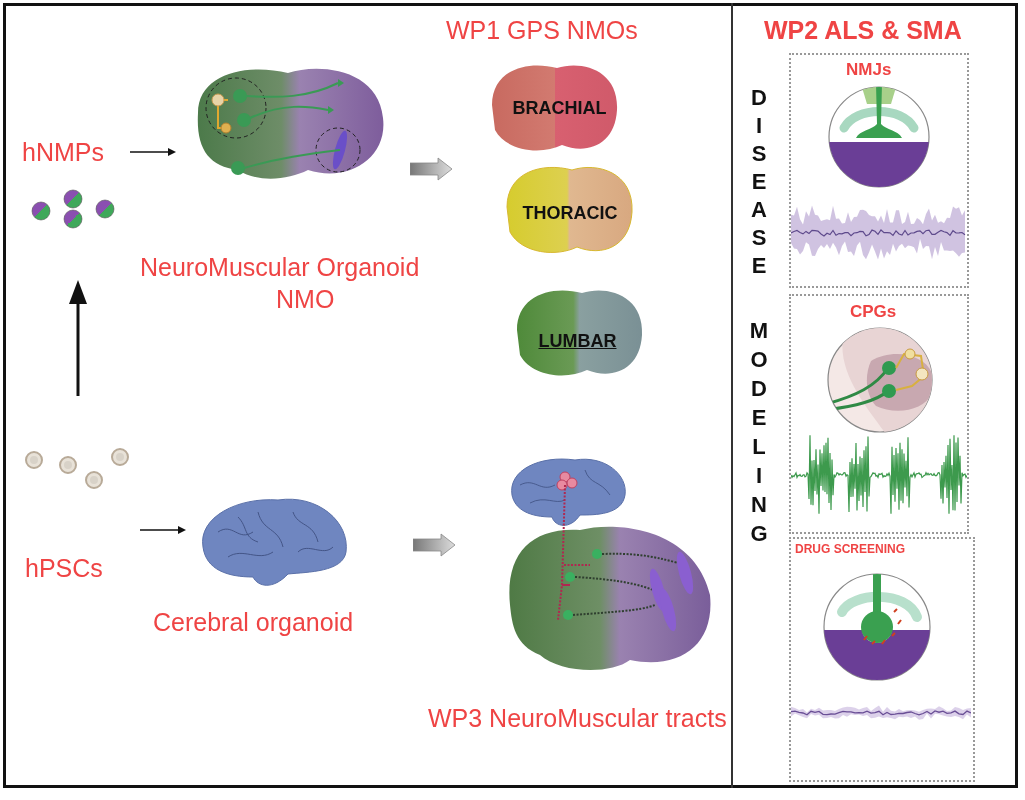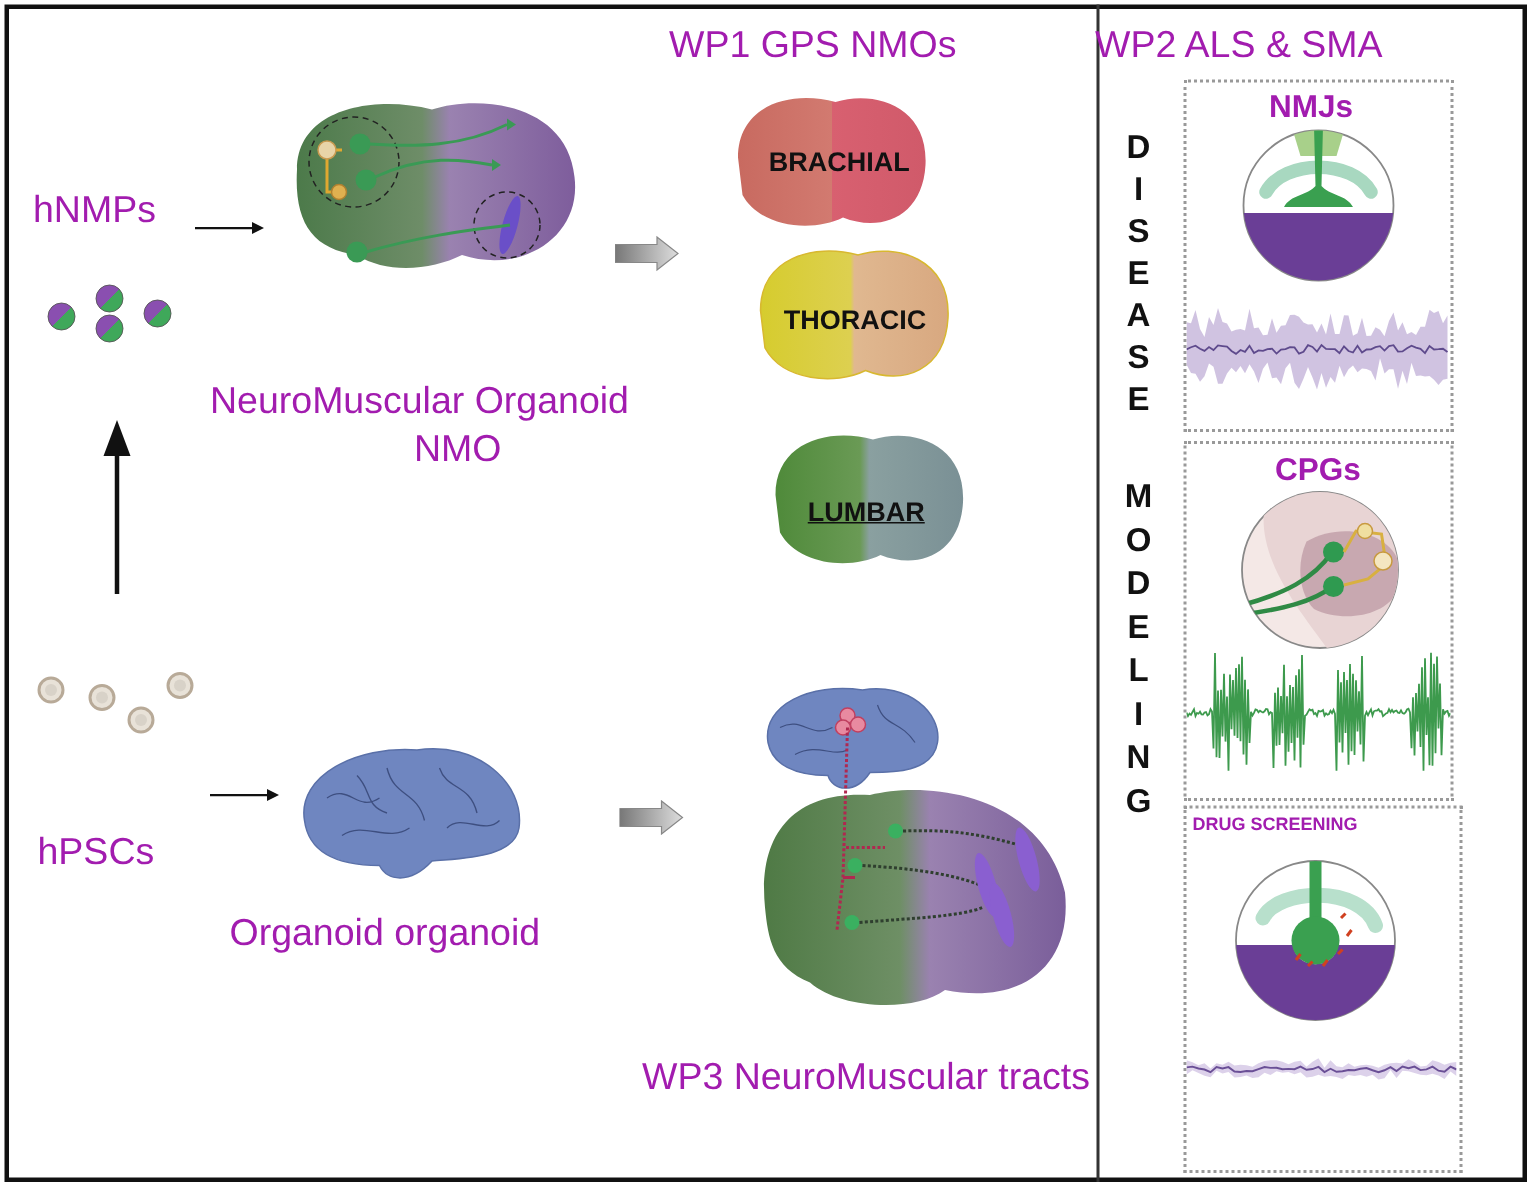--- a/index.html
+++ b/index.html
@@ -1,34 +1,34 @@
 <!DOCTYPE html>
 <html><head>
 <meta charset="utf-8">
 <style>
   html, body { margin:0; padding:0; background:#fff; }
   body { width:1025px; height:800px; position:relative; overflow:hidden; font-family:"Liberation Sans", sans-serif; color:#111; }
   .frame { position:absolute; left:3px; top:3px; width:1015px; height:785px; border:3px solid #111; box-sizing:border-box; background:#fff; }
   .divider { position:absolute; left:731px; top:3px; width:2px; height:785px; background:#333; }
-  .txt { position:absolute; white-space:nowrap; color:#a21caf; }
+  .txt { position:absolute; white-space:nowrap; color:#ef4444; }
   .lbl { font-size:25px; }
   .title { font-size:25px; }
-  .sub { font-size:21px; font-weight:bold; }
+  .sub { font-size:17px; font-weight:bold; }
   .abs { position:absolute; }
   .dotted { position:absolute; border:2px dotted #999; box-sizing:border-box; }
   .vletter { position:absolute; left:748px; width:22px; text-align:center; font-size:22px; font-weight:bold; }
   .region-lbl { position:absolute; font-size:18px; font-weight:bold; color:#111; text-align:center; }
 </style>
 </head>
 <body>
 
 <div class="frame"></div>
 <div class="divider"></div>
 
-<div class="txt lbl" style="left:22px; top:126px;text-align:right;">hNMPs</div>
+<div class="txt lbl" style="left:22px; top:138px;text-align:right;">hNMPs</div>
 <svg class="abs" style="left:128px; top:145px;" width="50" height="14">
   <line x1="2" y1="7" x2="42" y2="7" stroke="#111" stroke-width="1.5"></line>
   <polygon points="40,3 48,7 40,11" fill="#111"></polygon>
 </svg>
 
 <svg class="abs" style="left:25px; top:185px;" width="100" height="50">
   <defs>
     <linearGradient id="cellg" x1="0" y1="0" x2="1" y2="1">
       <stop offset="0" stop-color="#8a4fb0"></stop>
         <stop offset="0.5" stop-color="#8a4fb0"></stop>
@@ -151,21 +151,21 @@
   <path d="M5,55 C0,25 40,5 80,8 C120,2 152,30 148,60 C145,80 110,80 90,82 C75,98 60,95 55,85 C30,85 8,78 5,55 Z" fill="#6f86c0" stroke="#5a70a8" stroke-width="1"></path>
   <g stroke="#3e4f80" stroke-width="0.9" fill="none">
     <path d="M20,40 C35,30 40,50 55,40"></path>
       <path d="M60,20 C65,40 80,35 85,55"></path>
     <path d="M95,20 C100,35 115,30 120,50"></path>
       <path d="M30,65 C45,55 60,70 75,60"></path>
     <path d="M100,60 C110,50 125,65 135,55"></path>
       <path d="M40,25 C50,35 45,45 60,50"></path>
   </g>
 </svg>
-<div class="txt lbl" style="left:153px; top:608px;">Organoid organoid</div>
+<div class="txt lbl" style="left:153px; top:608px;">Cerebral organoid</div>
 
 <svg class="abs" style="left:413px; top:533px;" width="44" height="24">
   <polygon points="0,6 28,6 28,1 42,12 28,23 28,18 0,18" fill="url(#ga)" stroke="#888" stroke-width="0.8"></polygon>
 </svg>
 
 <svg class="abs" style="left:500px; top:455px;" width="215" height="225">
   <defs>
       <linearGradient id="csg" x1="0" x2="1">
         <stop offset="0" stop-color="#4f7a45"></stop>
         <stop offset="0.45" stop-color="#6e8f65"></stop>
@@ -194,21 +194,21 @@
       <path d="M75,122 C110,124 140,128 160,138"></path>
       <path d="M73,160 C110,157 140,156 155,150"></path>
   </g>
   <ellipse cx="185" cy="118" rx="6" ry="22" fill="#8a5fd0" transform="rotate(-15 185 118)"></ellipse>
   <ellipse cx="158" cy="135" rx="6" ry="22" fill="#8a5fd0" transform="rotate(-15 158 135)"></ellipse>
   <ellipse cx="168" cy="155" rx="6" ry="22" fill="#8a5fd0" transform="rotate(-15 168 155)"></ellipse>
 </svg>
 
 <div class="txt title" style="left:428px; top:704px;">WP3  NeuroMuscular tracts</div>
 
-<div class="txt title" style="left:730px; top:16px;">WP2  ALS &amp; SMA</div>
+<div class="txt title" style="left:764px; top:16px;font-weight:bold;">WP2  ALS &amp; SMA</div>
 
 <div>
   <div class="vletter" style="top:85px;">D</div>
   <div class="vletter" style="top:113px;">I</div>
   <div class="vletter" style="top:141px;">S</div>
   <div class="vletter" style="top:169px;">E</div>
   <div class="vletter" style="top:197px;">A</div>
   <div class="vletter" style="top:225px;">S</div>
   <div class="vletter" style="top:253px;">E</div>
   <div class="vletter" style="top:318px;">M</div>

